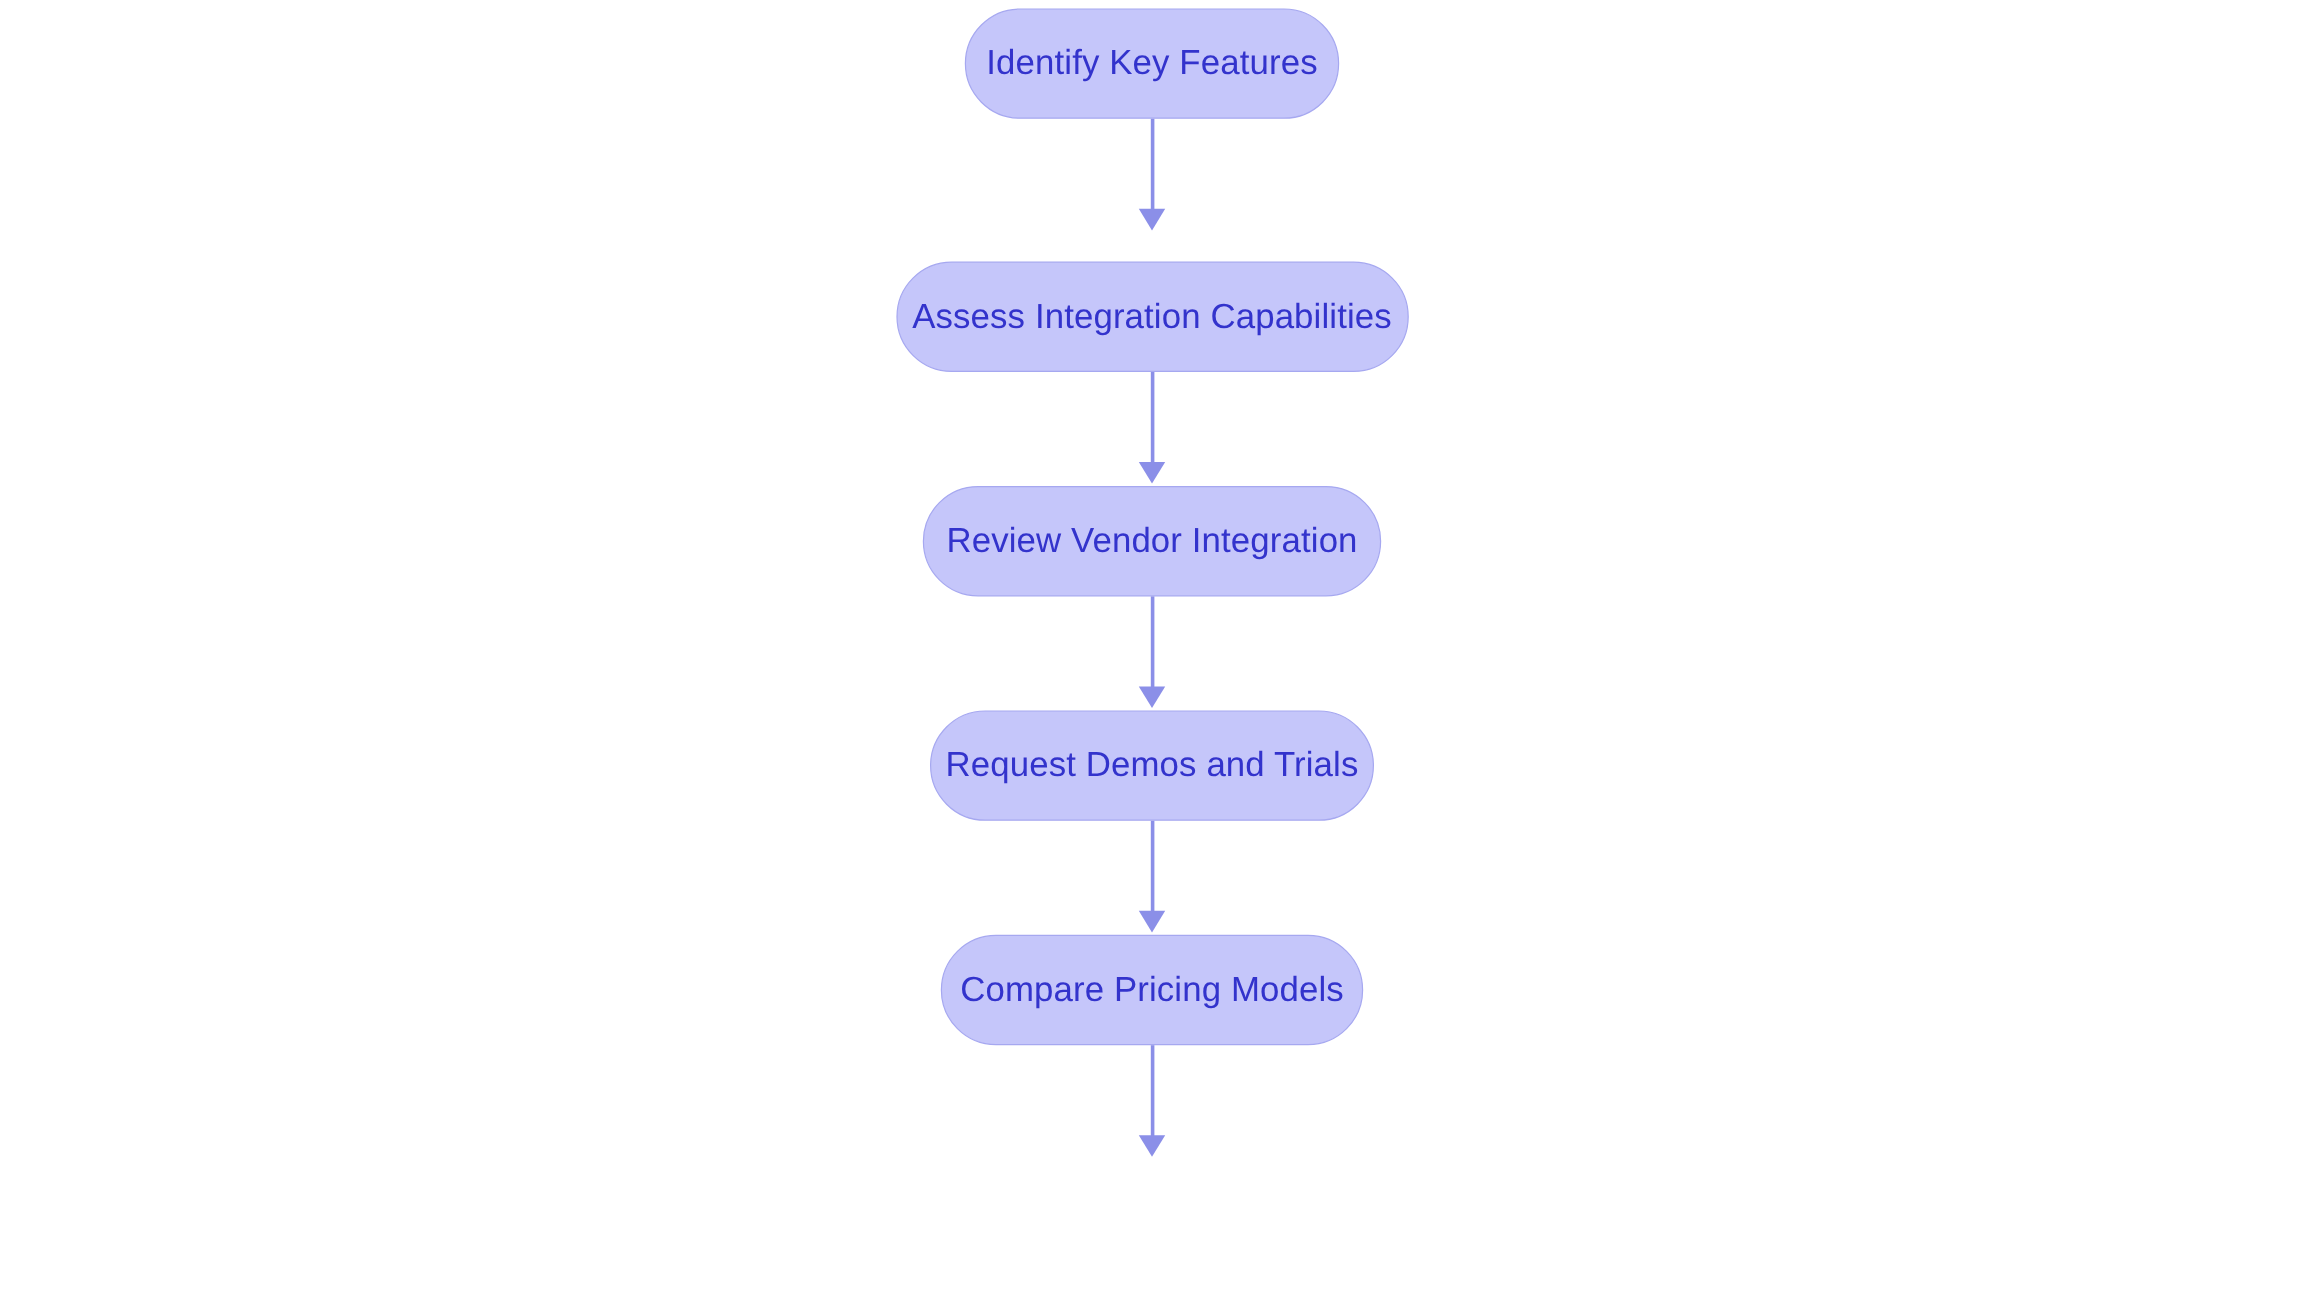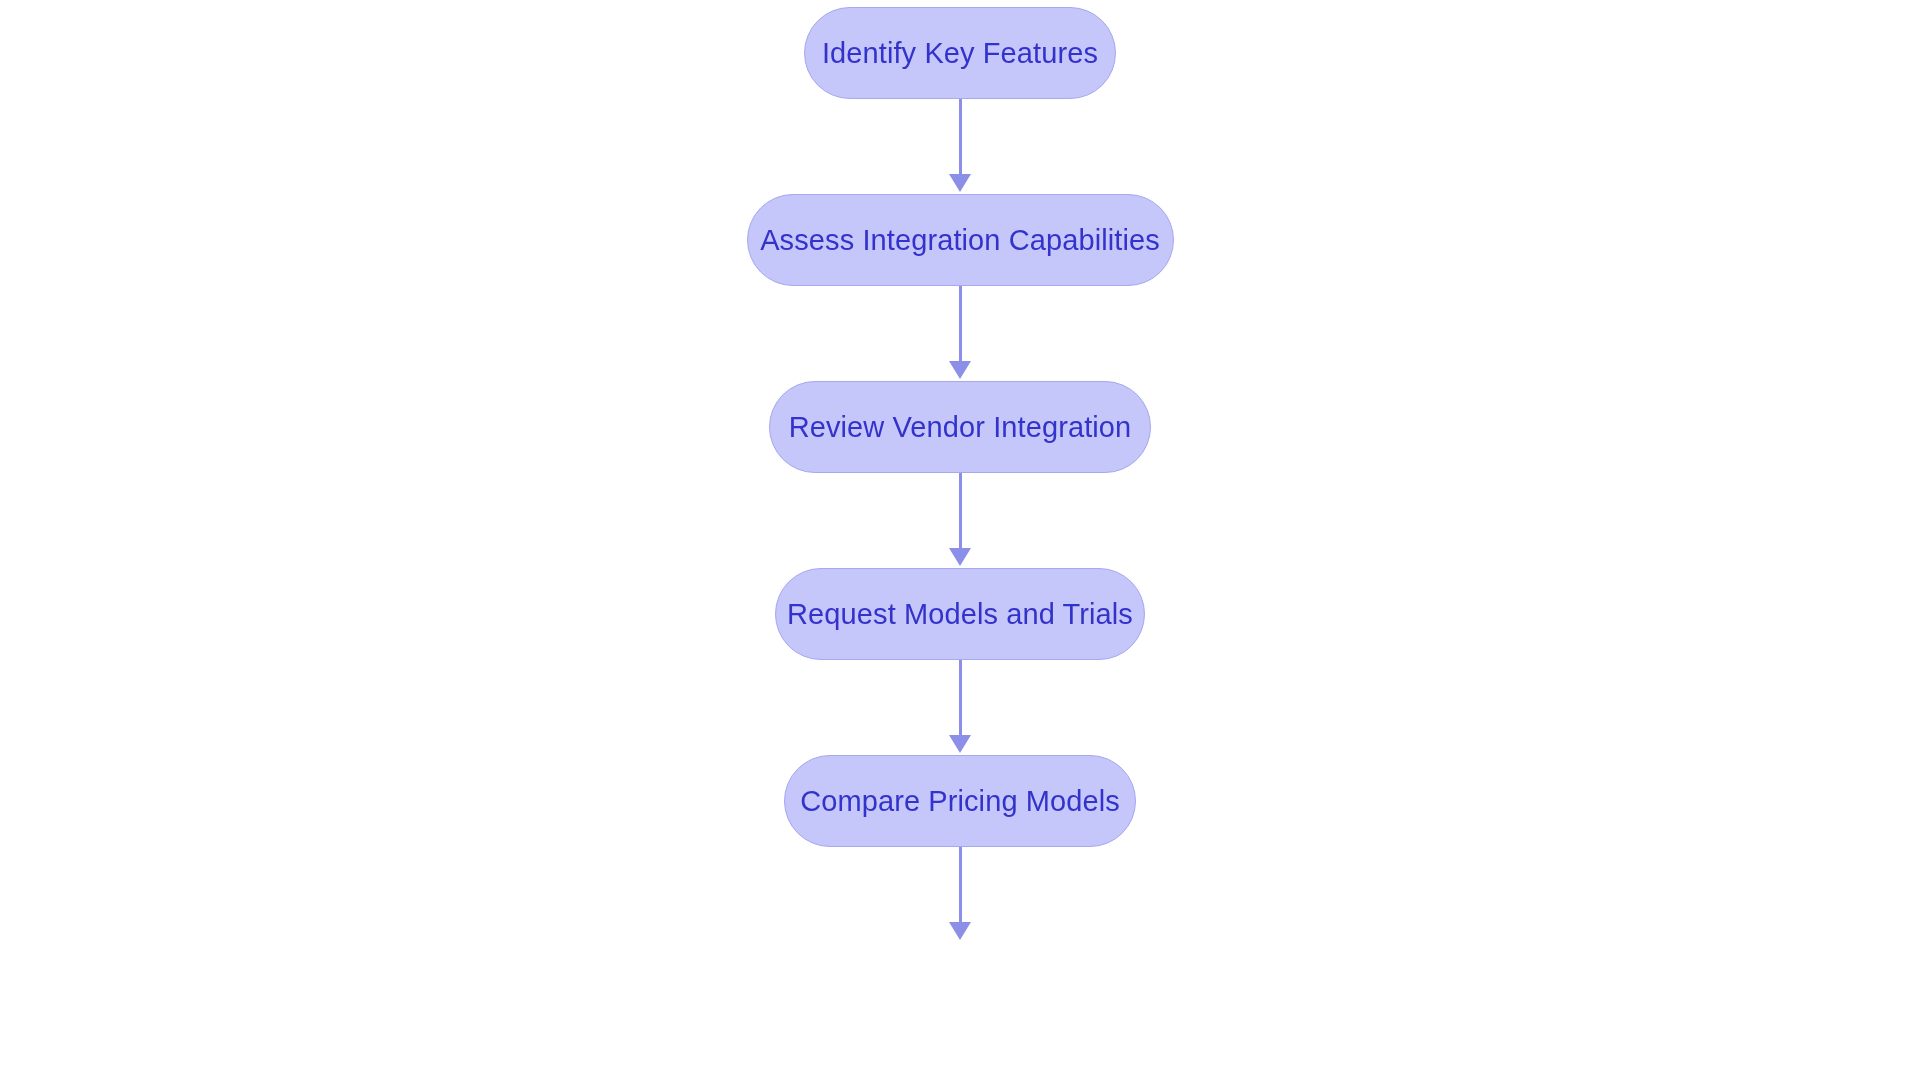--- a/index.html
+++ b/index.html
@@ -91,40 +91,40 @@
 
     <div class="node" style="width: 312px; background: rgb(197, 198, 250); border-color: rgb(166, 168, 240);">
       <span class="node-label" style="color: rgb(51, 51, 204);">Identify Key Features</span>
     </div>
 
     <div class="connector">
       <div class="stem" style="background: rgb(139, 143, 232);"></div>
       <div class="head" style="border-top-color: rgb(139, 143, 232);"></div>
     </div>
 
-    <div class="node" style="width: 427px; background: rgb(197, 198, 250); border-color: rgb(166, 168, 240);">
+    <div class="node" style="width: 427px; background: rgb(197, 198, 250); border-color: rgb(166, 168, 240); margin-top: 24px;">
       <span class="node-label" style="color: rgb(51, 51, 204);">Assess Integration Capabilities</span>
     </div>
 
     <div class="connector">
       <div class="stem" style="background: rgb(139, 143, 232);"></div>
       <div class="head" style="border-top-color: rgb(139, 143, 232);"></div>
     </div>
 
     <div class="node" style="width: 382px; background: rgb(197, 198, 250); border-color: rgb(166, 168, 240);">
       <span class="node-label" style="color: rgb(51, 51, 204);">Review Vendor Integration</span>
     </div>
 
     <div class="connector">
       <div class="stem" style="background: rgb(139, 143, 232);"></div>
       <div class="head" style="border-top-color: rgb(139, 143, 232);"></div>
     </div>
 
     <div class="node" style="width: 370px; background: rgb(197, 198, 250); border-color: rgb(166, 168, 240);">
-      <span class="node-label" style="color: rgb(51, 51, 204);">Request Models and Trials</span>
+      <span class="node-label" style="color: rgb(51, 51, 204);">Request Demos and Trials</span>
     </div>
 
     <div class="connector">
       <div class="stem" style="background: rgb(139, 143, 232);"></div>
       <div class="head" style="border-top-color: rgb(139, 143, 232);"></div>
     </div>
 
     <div class="node" style="width: 352px; background: rgb(197, 198, 250); border-color: rgb(166, 168, 240);">
       <span class="node-label" style="color: rgb(51, 51, 204);">Compare Pricing Models</span>
     </div>

